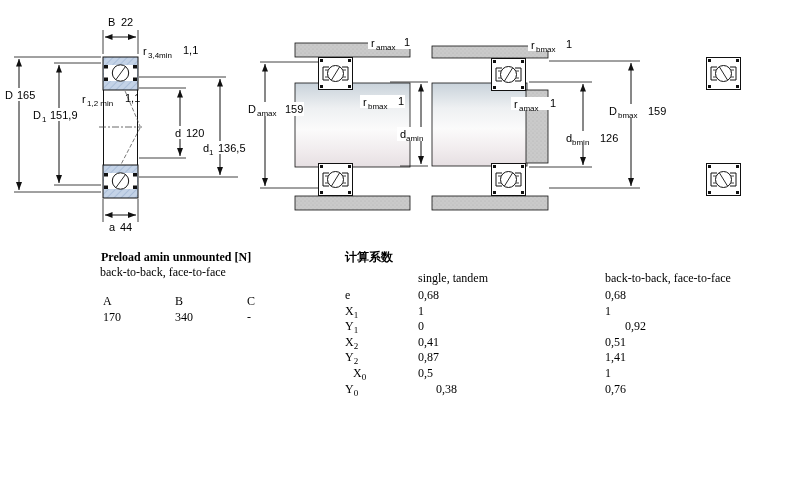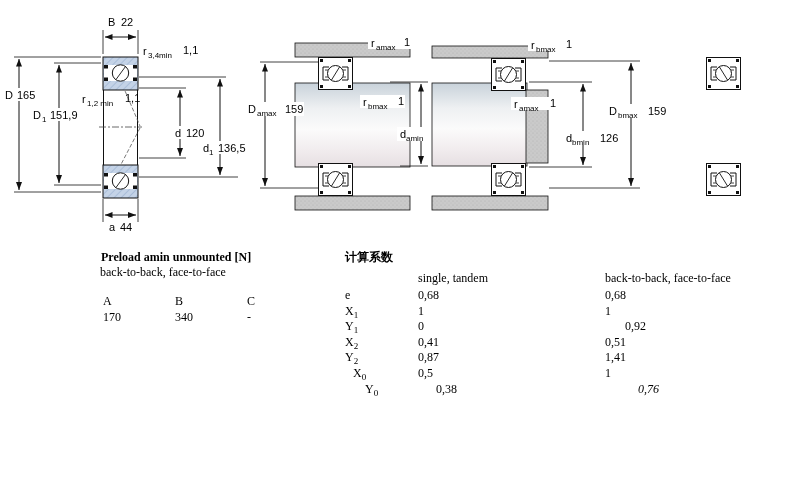--- a/index.html
+++ b/index.html
@@ -299,19 +299,19 @@
     <span class="cell" style="left:345px;"><span>Y</span><sub>2</sub></span>
     <span class="cell" style="left:418px;">0,87</span>
     <span class="cell" style="left:605px;">1,41</span>
   </div>
   <div class="tbl" style="left:0;top:365.5px;width:800px;">
     <span class="cell" style="left:345px;margin-left:8px;"><span>X</span><sub>0</sub></span>
     <span class="cell" style="left:418px;">0,5</span>
     <span class="cell" style="left:605px;">1</span>
   </div>
   <div class="tbl" style="left:0;top:382px;width:800px;">
-    <span class="cell" style="left:345px;margin-left:20px;"><span>Y</span><sub>0</sub></span>
+    <span class="cell" style="left:345px;"><span>Y</span><sub>0</sub></span>
     <span class="cell" style="left:436px;text-align:right;">0,38</span>
-    <span class="cell" style="left:638px;font-style:italic;">0,76</span>
+    <span class="cell" style="left:605px;">0,76</span>
   </div>
 </div>
 
 </div>
 
 </body></html>

